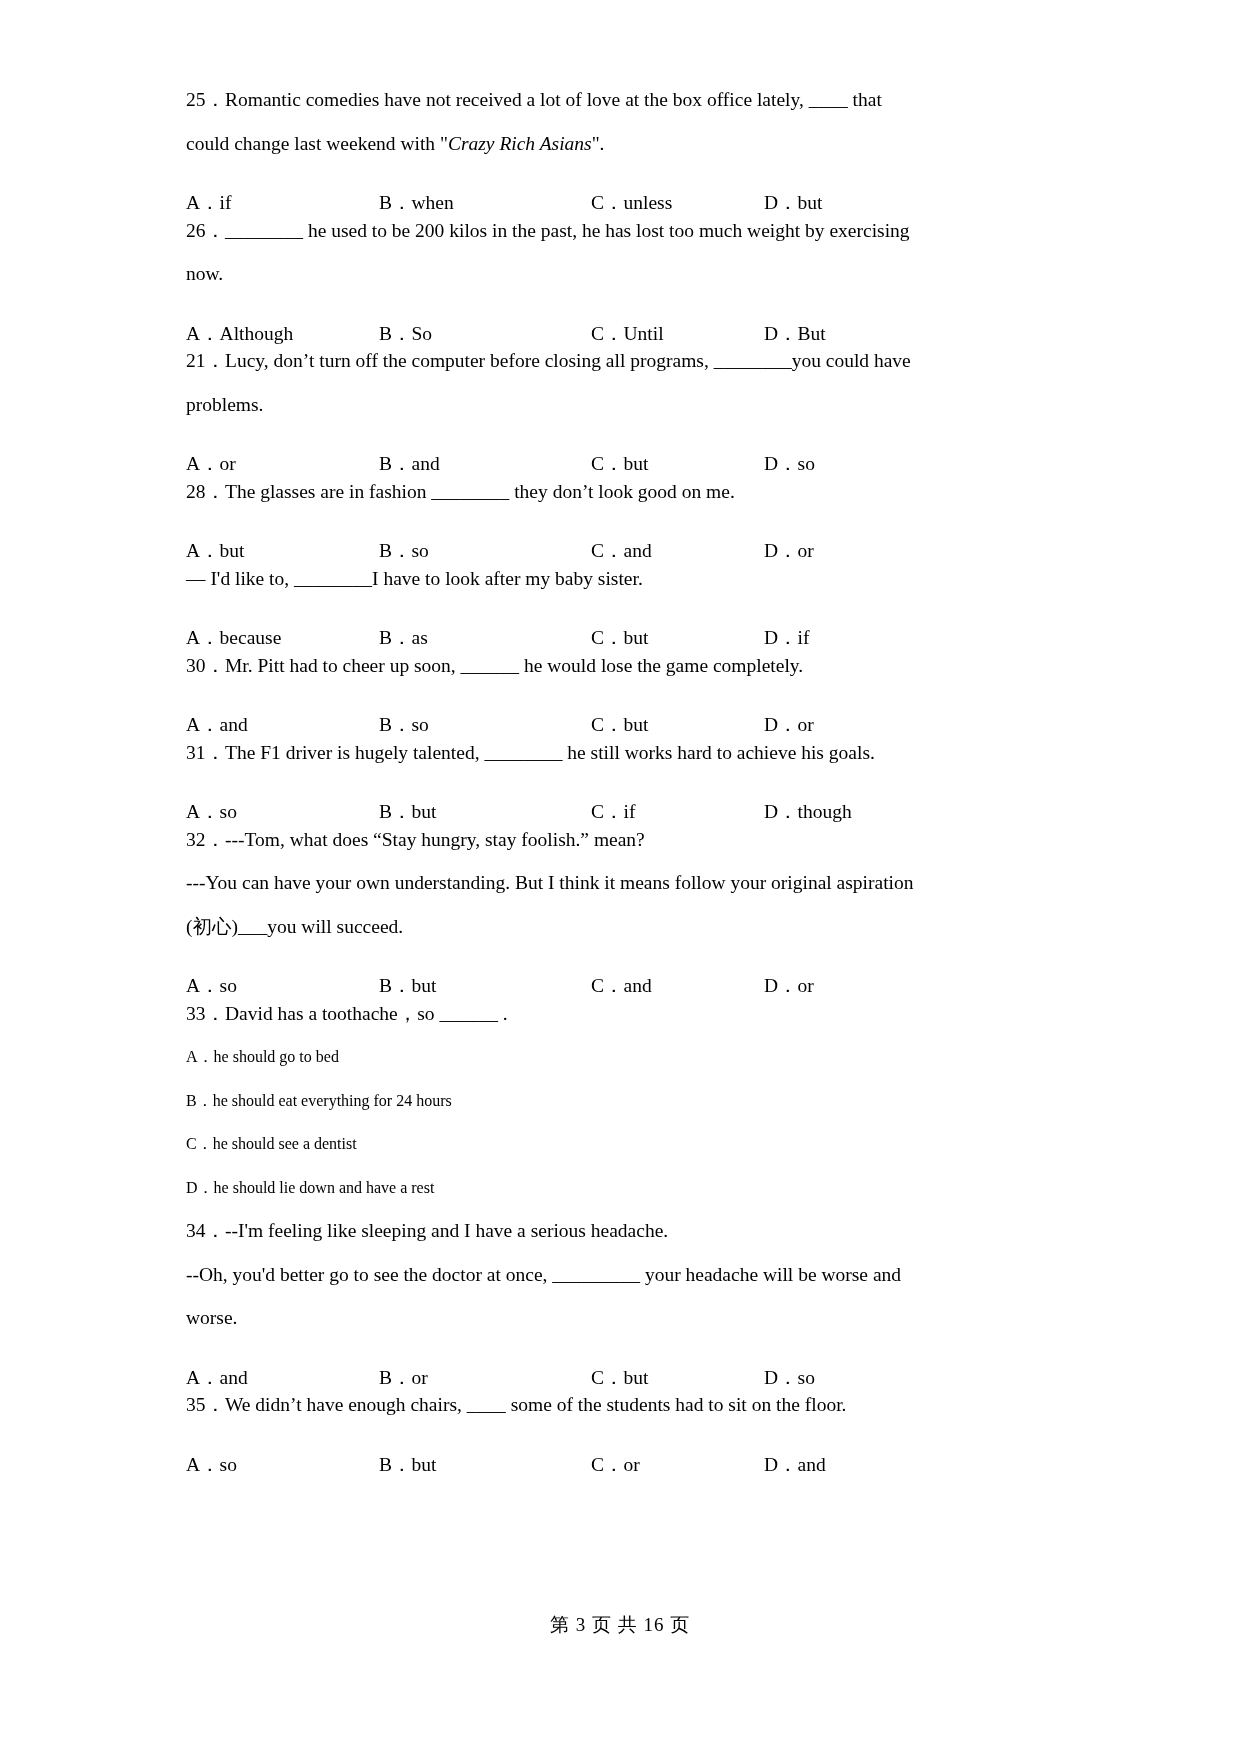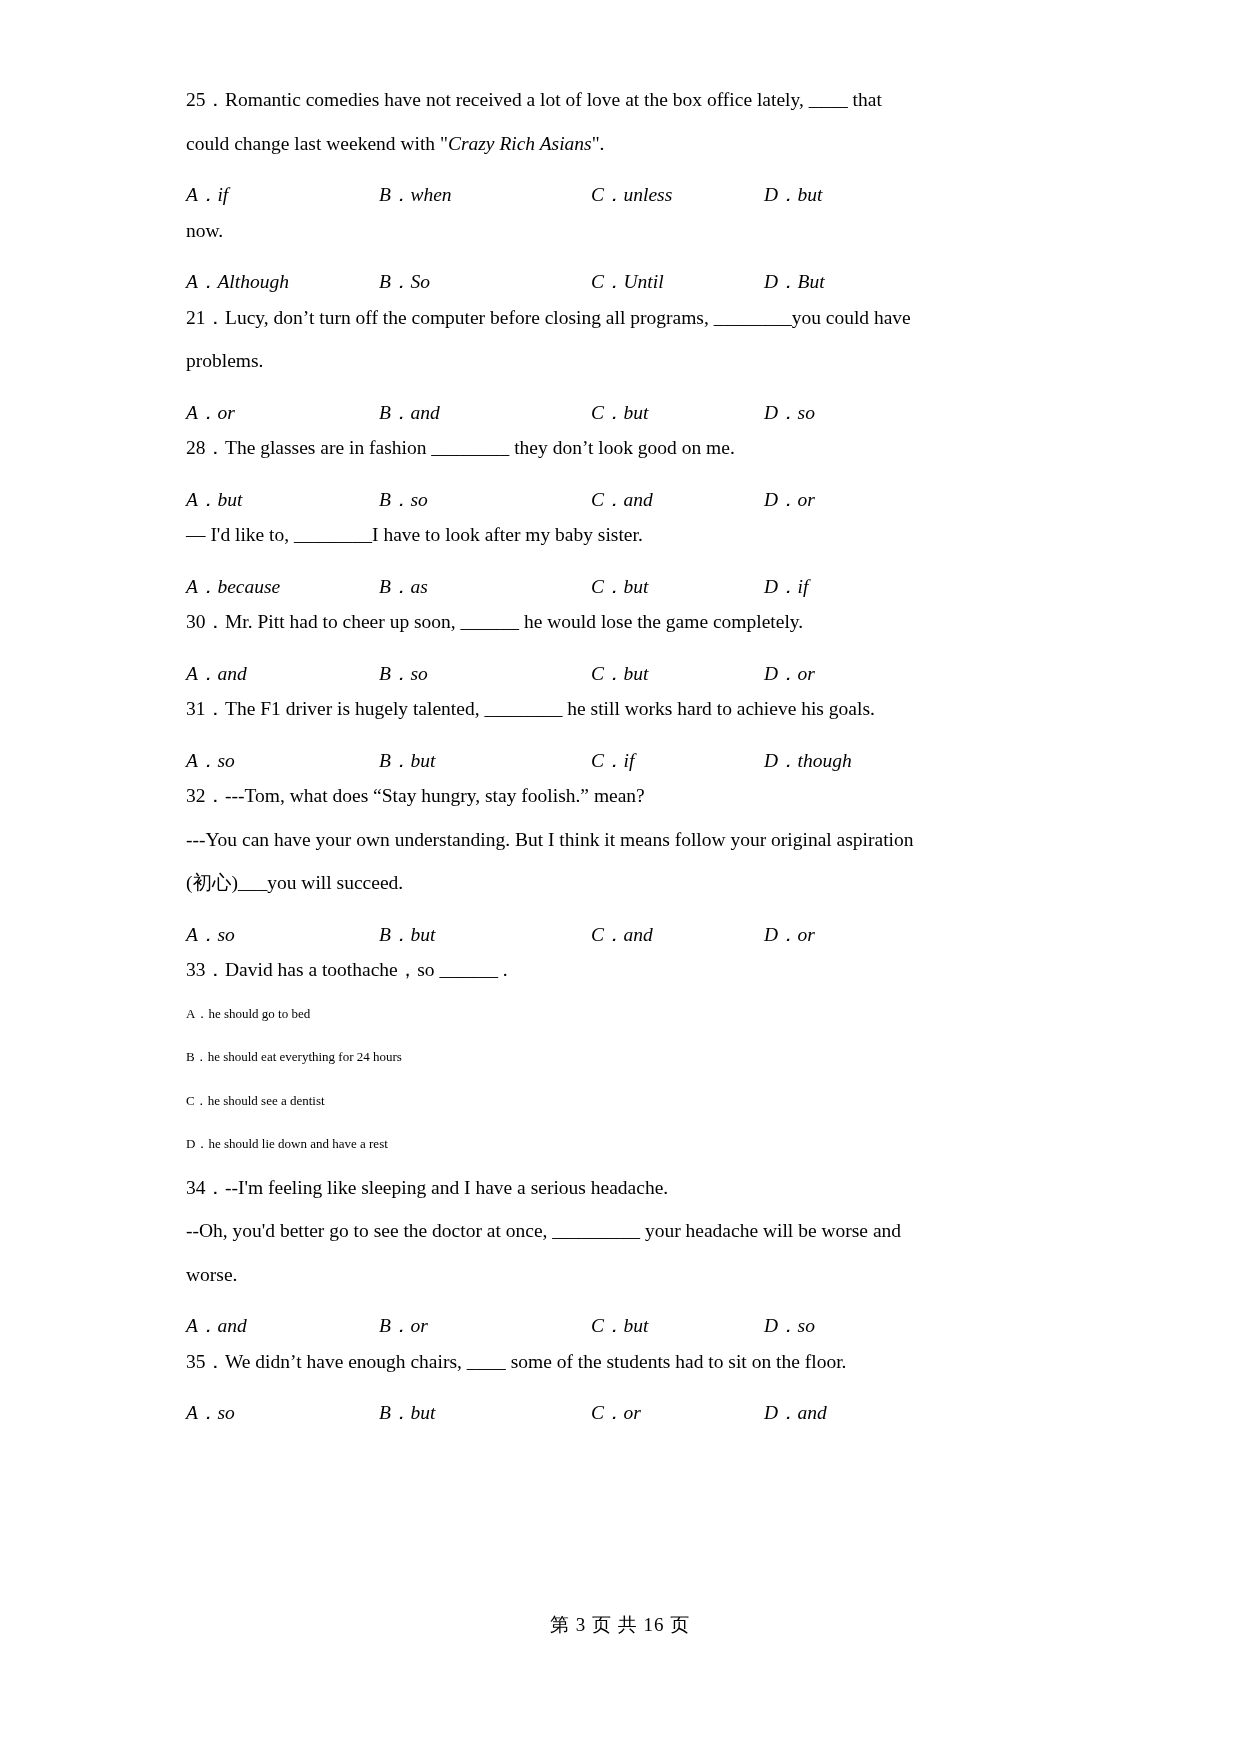--- a/index.html
+++ b/index.html
@@ -32,31 +32,30 @@
   }
   .opts {
     display: block;
     font-size: 19.5px;
     line-height: 43.5px;
     position: relative;
     height: 43.5px;
   }
   .opt {
     position: absolute;
-    top: 8px;
+    top: 16px;
     white-space: nowrap;
-    font-style: italic;
   }
   .opt.a { left: 0px; }
   .opt.b { left: 193px; }
   .opt.c { left: 385px; margin-left: 20px; }
   .opt.d { left: 578px; }
   .opt-full {
     display: block;
-    font-size: 13px;
+    font-size: 16px;
     line-height: 43.5px;
   }
   .italic { font-style: italic; }
   .footer {
     position: absolute;
     left: 0;
     right: 0;
     bottom: 50px;
     text-align: center;
     font-size: 19px;
@@ -72,20 +71,21 @@
         <div class="line">25．Romantic comedies have not received a lot of love at the box office lately, ____ that</div>
         <div class="line">could change last weekend with "<span class="italic">Crazy Rich Asians</span>".</div>
         <div class="opts">
           <span class="opt a">A．if</span>
           <span class="opt b">B．when</span>
           <span class="opt c">C．unless</span>
           <span class="opt d">D．but</span>
         </div>
       </div>
       <div class="q">
+        <div class="line">26．________ he used to be 200 kilos in the past, he has lost too much weight by exercising</div>
         <div class="line">now.</div>
         <div class="opts">
           <span class="opt a">A．Although</span>
           <span class="opt b">B．So</span>
           <span class="opt c">C．Until</span>
           <span class="opt d">D．But</span>
         </div>
       </div>
       <div class="q">
         <div class="line">21．Lucy, don’t turn off the computer before closing all programs, ________you could have</div>

